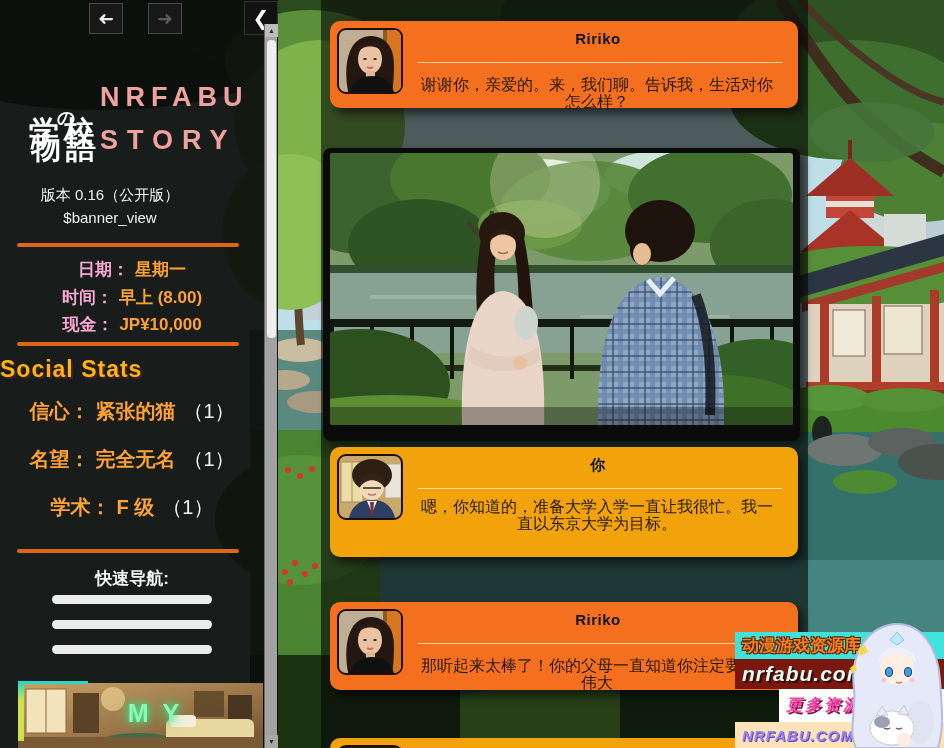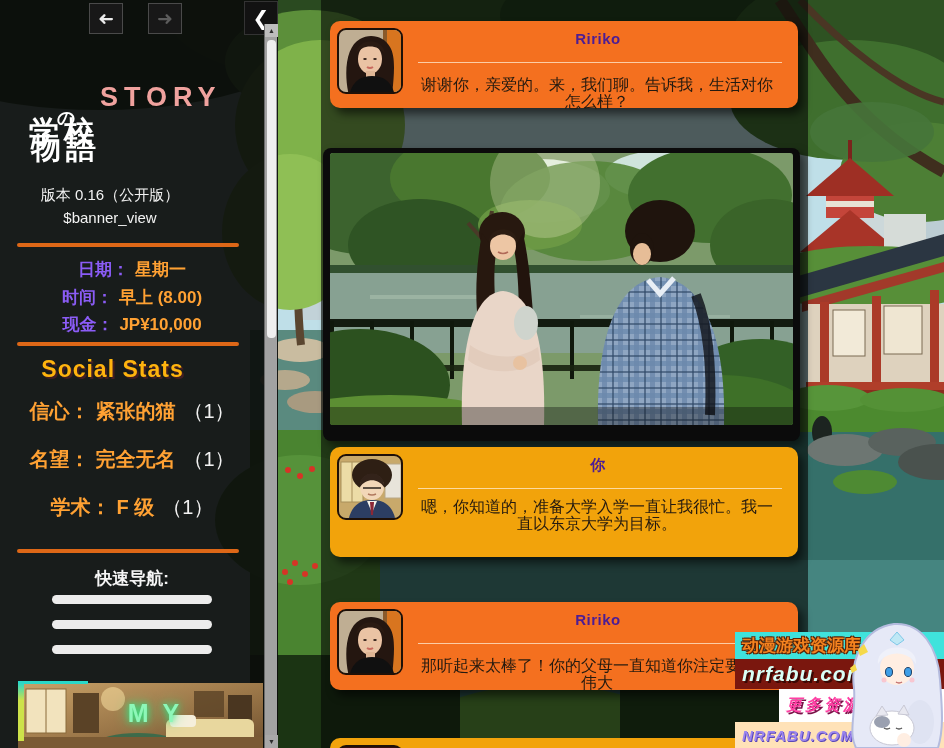--- a/index.html
+++ b/index.html
@@ -20,21 +20,21 @@
   .msg.amber{background:#f2a30b;}
   .msg1{top:21px;height:87px;}
   .msg2{top:447px;height:110px;}
   .msg3{top:602px;height:88px;}
   .msg4{top:738px;height:40px;border-radius:10px 10px 0 0;box-shadow:none;}
   .avatar{position:absolute;left:7px;top:7px;width:66px;height:66px;border-radius:9px;
           border:2px solid #1e1008;overflow:hidden;background:#333;}
   .avatar-sliver{position:absolute;left:7px;top:7px;width:66px;height:33px;border-radius:9px 9px 0 0;
           border:2px solid #1e1008;border-bottom:none;background:#3a0f10;}
   .msg-name{position:absolute;top:9px;left:84px;right:16px;text-align:center;
-            color:#4c1d95;font-size:15px;font-weight:bold;letter-spacing:0.5px;}
+            color:#0f172a;font-size:15px;font-weight:bold;letter-spacing:0.5px;}
   .msg-divider{position:absolute;top:41px;left:88px;right:16px;height:0;
             border-top:1px solid rgba(255,236,212,0.75);}
   .msg-text{position:absolute;left:84px;right:18px;text-align:center;
             color:#241a10;font-size:16px;line-height:17px;}
   .msg1 .msg-text,.msg3 .msg-text{top:55px;}
   .msg2 .msg-text{top:51px;}
 
   
   .photo-card{position:absolute;left:323px;top:148px;width:477px;height:293px;
               background:#0b0b0b;border-radius:8px;z-index:2;box-shadow:4px 5px 9px rgba(0,0,0,0.5);}
@@ -61,24 +61,24 @@
   .le2{left:100px;top:125px;letter-spacing:9px;}
 
   .sb-line{position:absolute;width:220px;text-align:center;z-index:4;}
   .sb-version{top:186px;font-size:15px;}
   .sb-bannervar{top:209px;font-size:15px;}
   .sb-divider{position:absolute;left:17px;width:222px;height:4px;background:#dd6717;border-radius:2px;z-index:4;}
   .dv1{top:243px;} .dv2{top:342px;} .dv3{top:549px;}
 
   .info-row{position:absolute;width:264px;text-align:center;font-size:17px;font-weight:bold;z-index:4;}
   .ir1{top:258px;} .ir2{top:286px;} .ir3{top:313px;}
-  .info-label{color:#8b5cf6;}
+  .info-label{color:#f9a8d4;}
   .info-value{color:#ffa133;margin-left:6px;}
 
-  .social-title{position:absolute;top:356px;width:225px;text-align:center;z-index:4;
+  .social-title{position:absolute;top:356px;width:225px;z-index:4;
       color:#ffb40e;font-size:23px;font-weight:bold;letter-spacing:1px;
       text-shadow:2px 2px 0 rgba(130,35,45,0.4);}
   .stat-row{position:absolute;width:264px;text-align:center;font-size:20px;font-weight:bold;z-index:4;}
   .sr1{top:398px;} .sr2{top:446px;} .sr3{top:494px;}
   .stat-label,.stat-value{color:#ffa133;}
   .stat-value{margin-left:6px;}
   .stat-level{color:#f2f2f2;margin-left:8px;font-weight:normal;}
 
   .quick-title{position:absolute;top:567px;width:264px;text-align:center;font-size:17px;
       font-weight:bold;color:#f5f5f5;z-index:4;}
@@ -326,21 +326,22 @@
   </div>
 
   <div class="msg amber msg4">
     <div class="avatar-sliver"></div>
   </div>
 
   <aside class="sidebar">
     <span class="logo-jp lg1">学校</span>
     <span class="logo-jp lg2">の</span>
     <span class="logo-jp lg3">物語</span>
-    <span class="logo-en le1">STORY</span>
+    <span class="logo-en le1">NRFABU</span>
+    <span class="logo-en le2">STORY</span>
 
     <div class="sb-line sb-version">版本 0.16（公开版）</div>
     <div class="sb-line sb-bannervar">$banner_view</div>
 
     <div class="sb-divider dv1"></div>
 
     <div class="info-row ir1">
       <span class="info-label">日期：</span><span class="info-value">星期一</span>
     </div>
     <div class="info-row ir2">

